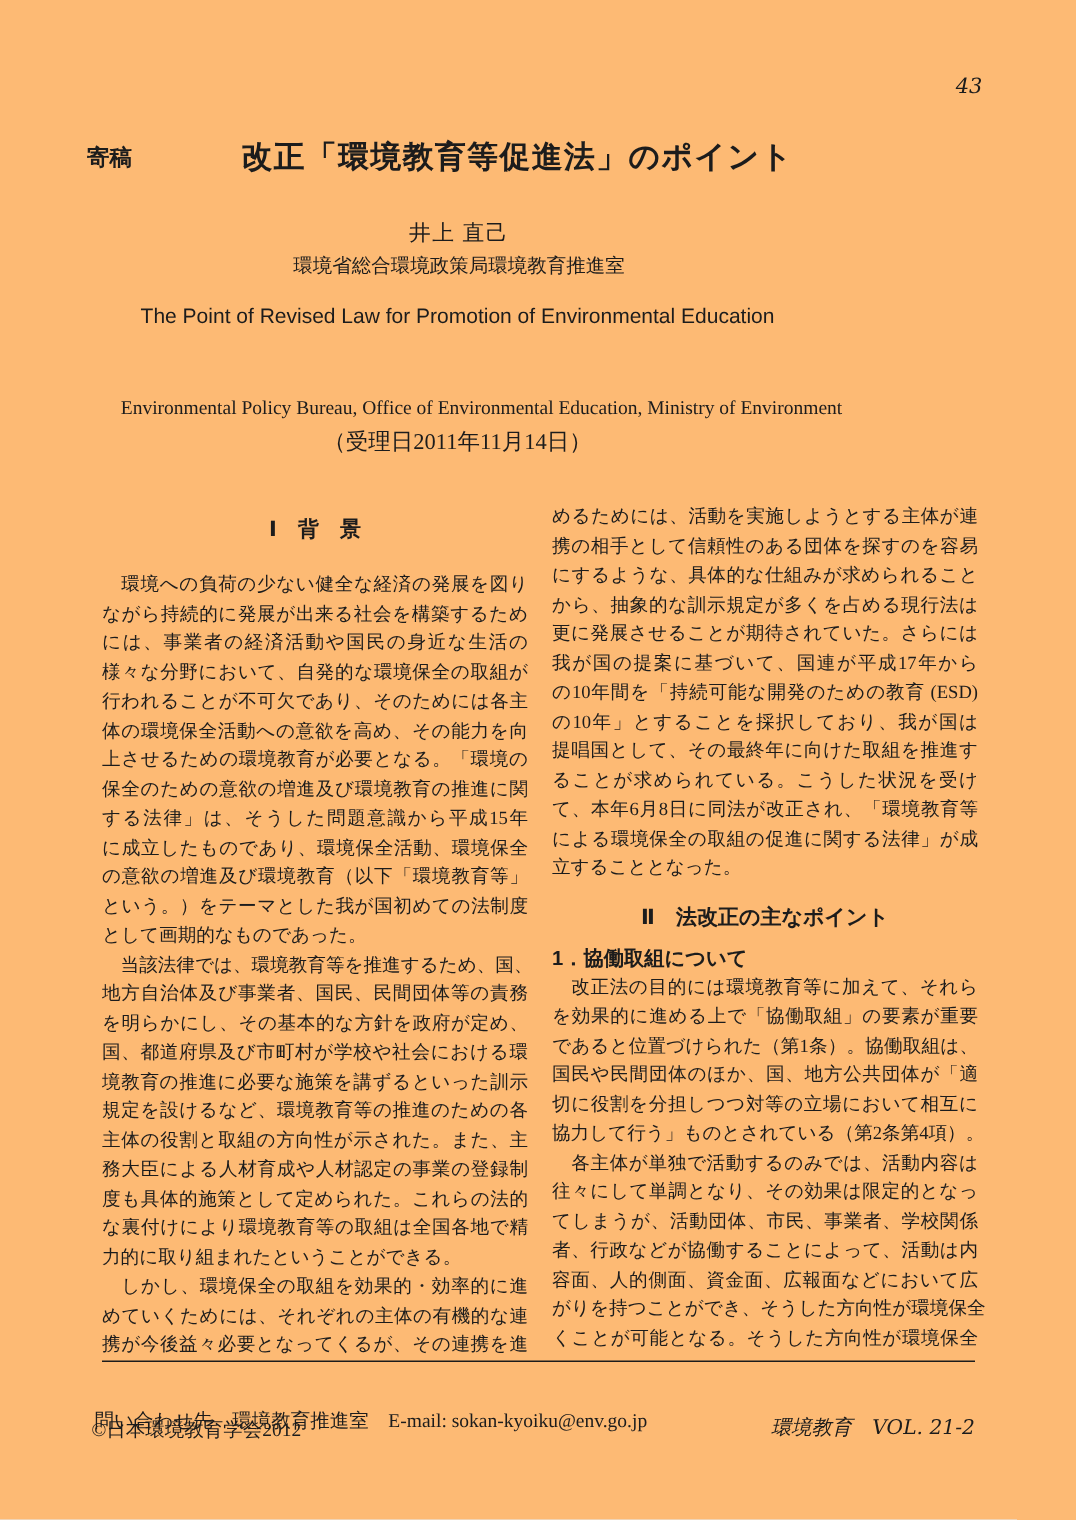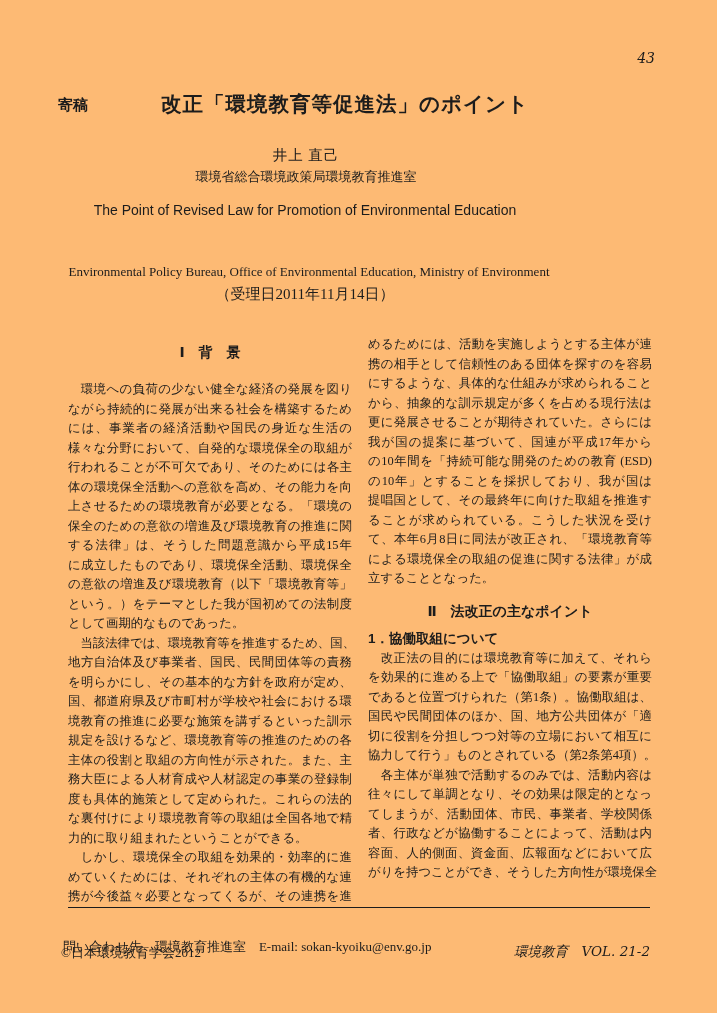--- a/index.html
+++ b/index.html
@@ -31,21 +31,21 @@
     font-weight: bold; font-size: 20.5px; letter-spacing: 1px;
   }
   .author-jp     { left: 0; width: 612px; top: 146px; font-size: 14.5px; letter-spacing: 1px; }
   .affiliation-jp{ left: 0; width: 612px; top: 168px; font-size: 13px; }
   .title-en {
     left: 0; width: 610px; top: 202px;
     font-family: "Liberation Sans", "DejaVu Sans", sans-serif;
     font-size: 14px;
   }
   .author-en     { left: 0; width: 610px; top: 241px; font-size: 15px; }
-  .affiliation-en{ left: 4px; width: 610px; top: 264px; font-size: 13px; }
+  .affiliation-en{ left: 16px; width: 610px; top: 264px; font-size: 13px; }
   .received-date { left: 0; width: 610px; top: 285px; font-size: 15px; }
 
   .column { top: 335px; width: 284px; }
   .column-left  { left: 68px; }
   .column-right { left: 368px; }
 
   .section-heading {
     font-family: "Liberation Sans", "DejaVu Sans", sans-serif;
     font-weight: bold; font-size: 14px;
     text-align: center; height: 19px; line-height: 19px;
@@ -154,20 +154,21 @@
         <div class="jline">であると位置づけられた（第1条）。協働取組は、</div>
         <div class="jline">国民や民間団体のほか、国、地方公共団体が「適</div>
         <div class="jline">切に役割を分担しつつ対等の立場において相互に</div>
         <div class="jline end">協力して行う」ものとされている（第2条第4項）。</div>
         <div class="jline">　各主体が単独で活動するのみでは、活動内容は</div>
         <div class="jline">往々にして単調となり、その効果は限定的となっ</div>
         <div class="jline">てしまうが、活動団体、市民、事業者、学校関係</div>
         <div class="jline">者、行政などが協働することによって、活動は内</div>
         <div class="jline">容面、人的側面、資金面、広報面などにおいて広</div>
         <div class="jline">がりを持つことができ、そうした方向性が環境保全</div>
+        <div class="jline">くことが可能となる。そうした方向性が環境保全</div>
       </div>
   </div>
 
   <div class="abs footnote-rule"></div>
   <div class="abs contact-line">問い合わせ先　環境教育推進室　E-mail: sokan-kyoiku@env.go.jp</div>
   <div class="abs copyright-line">©日本環境教育学会2012</div>
   <div class="abs journal-ref">環境教育　VOL. 21-2</div>
 
 </div>
 

